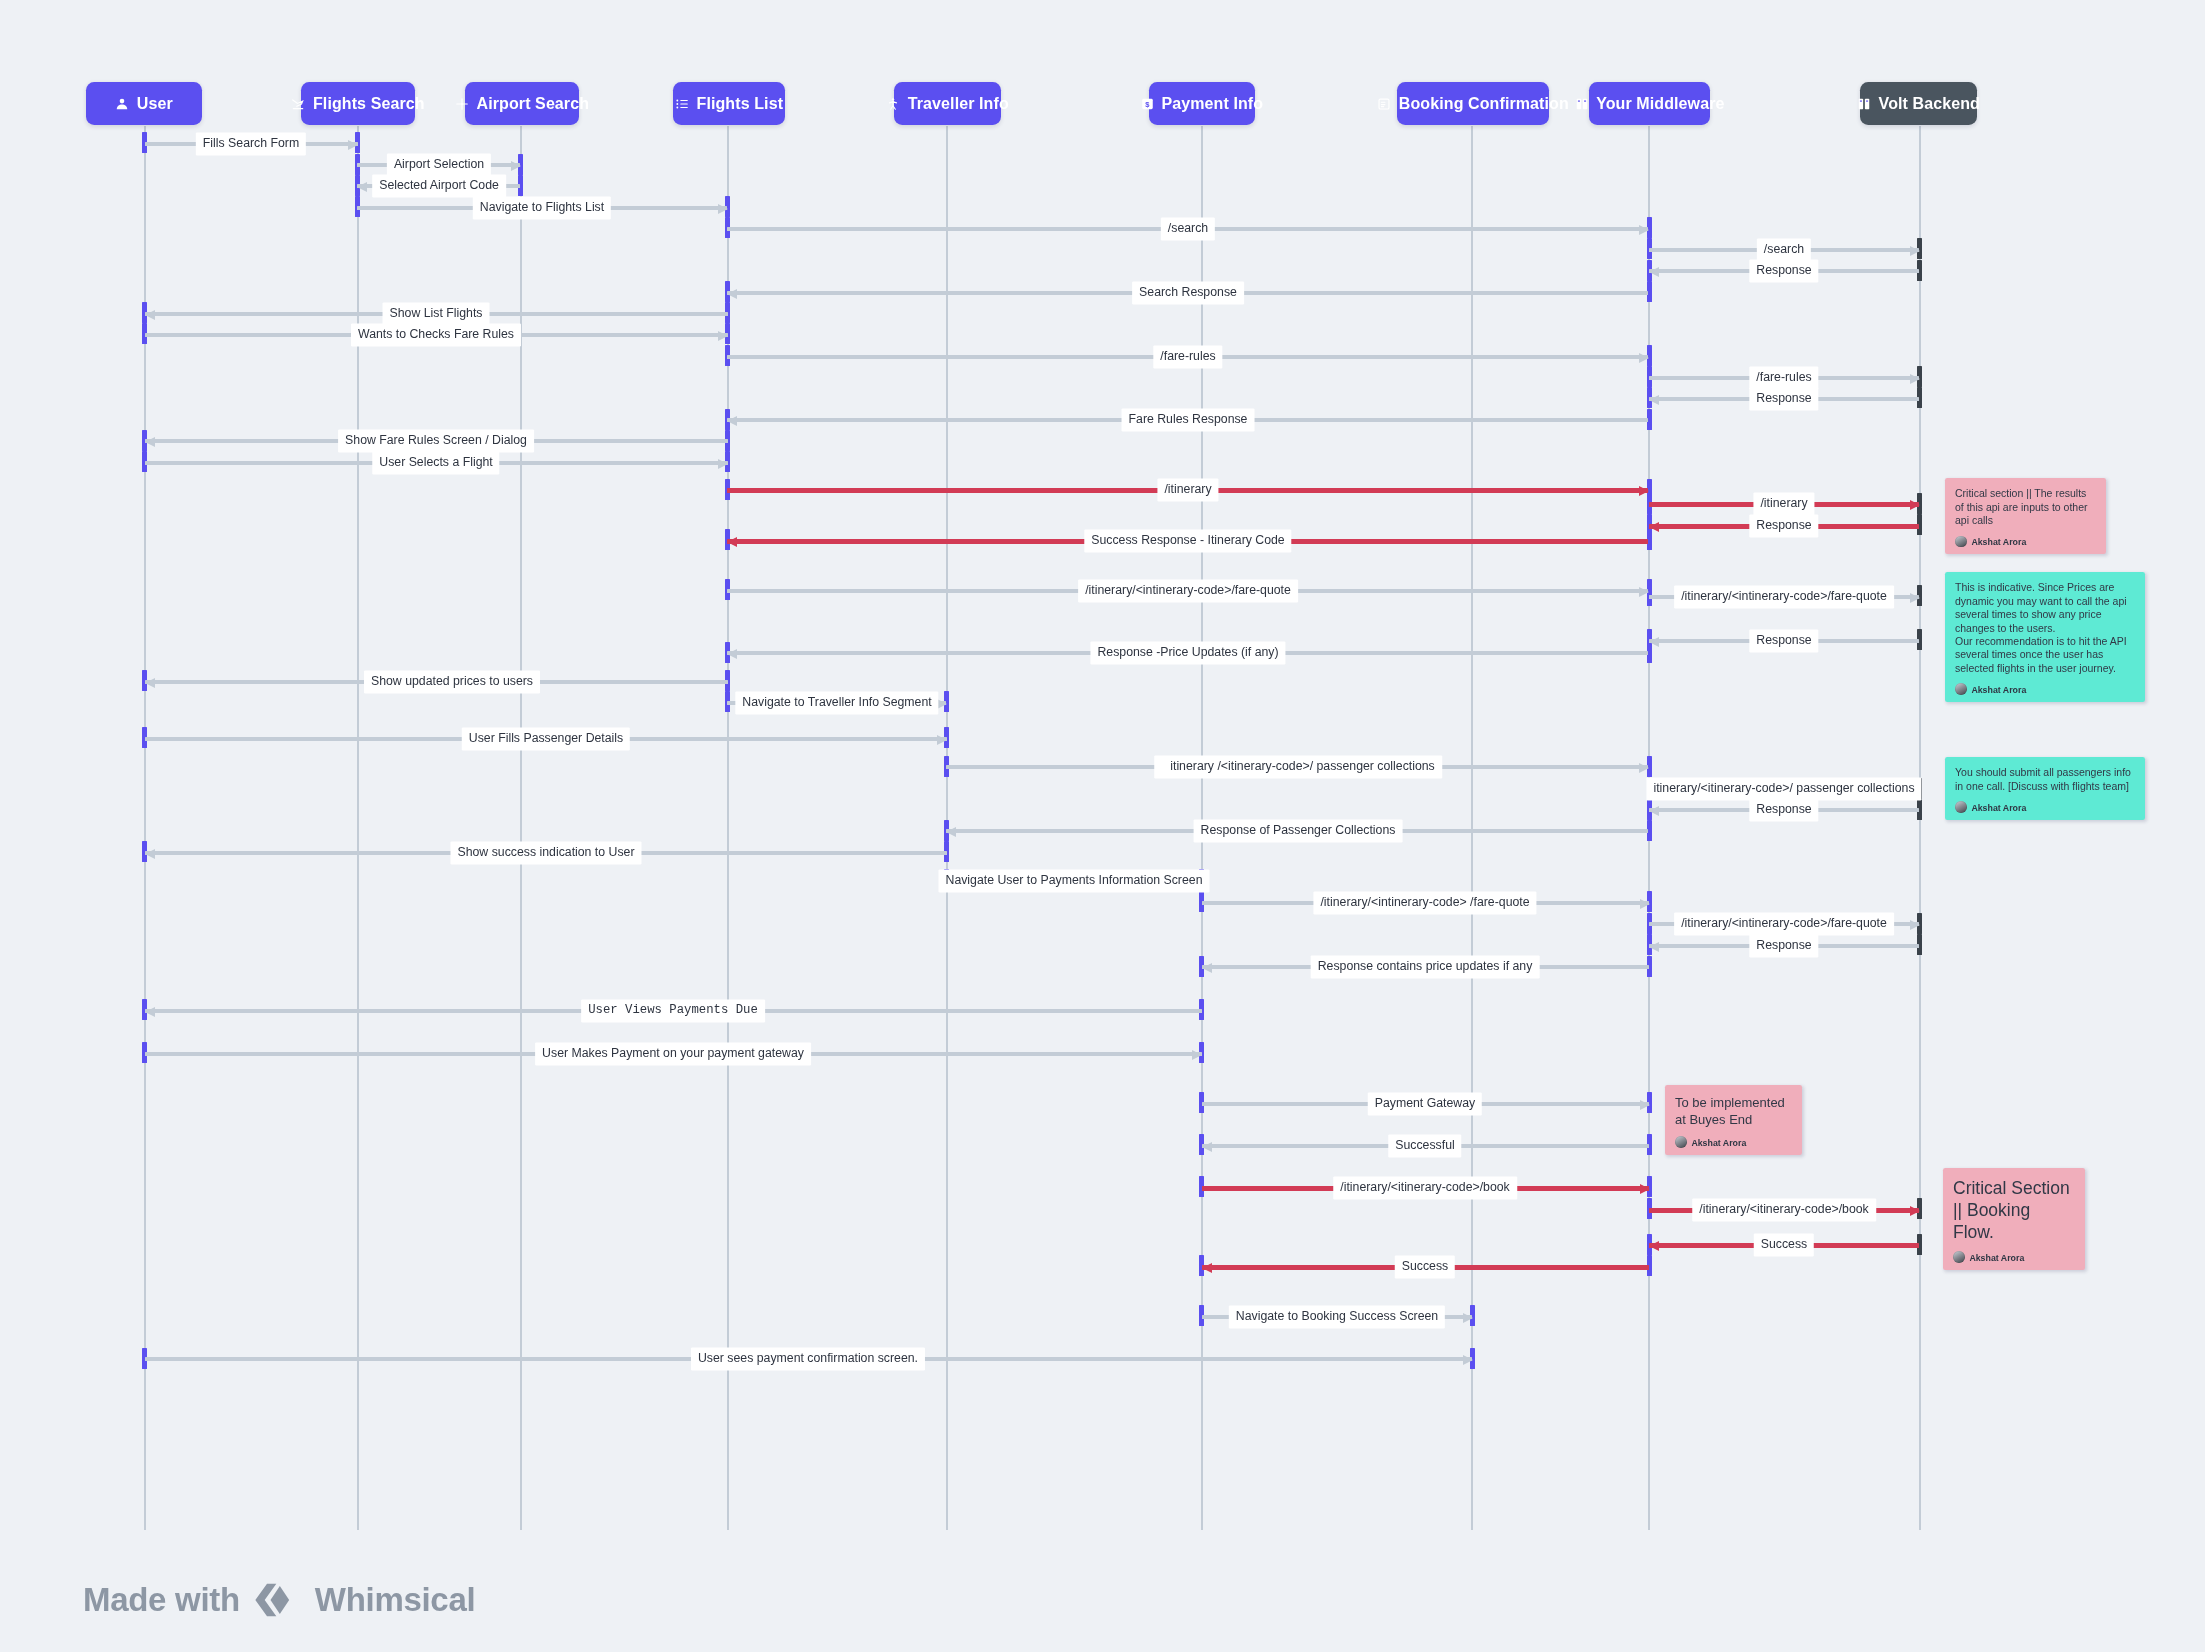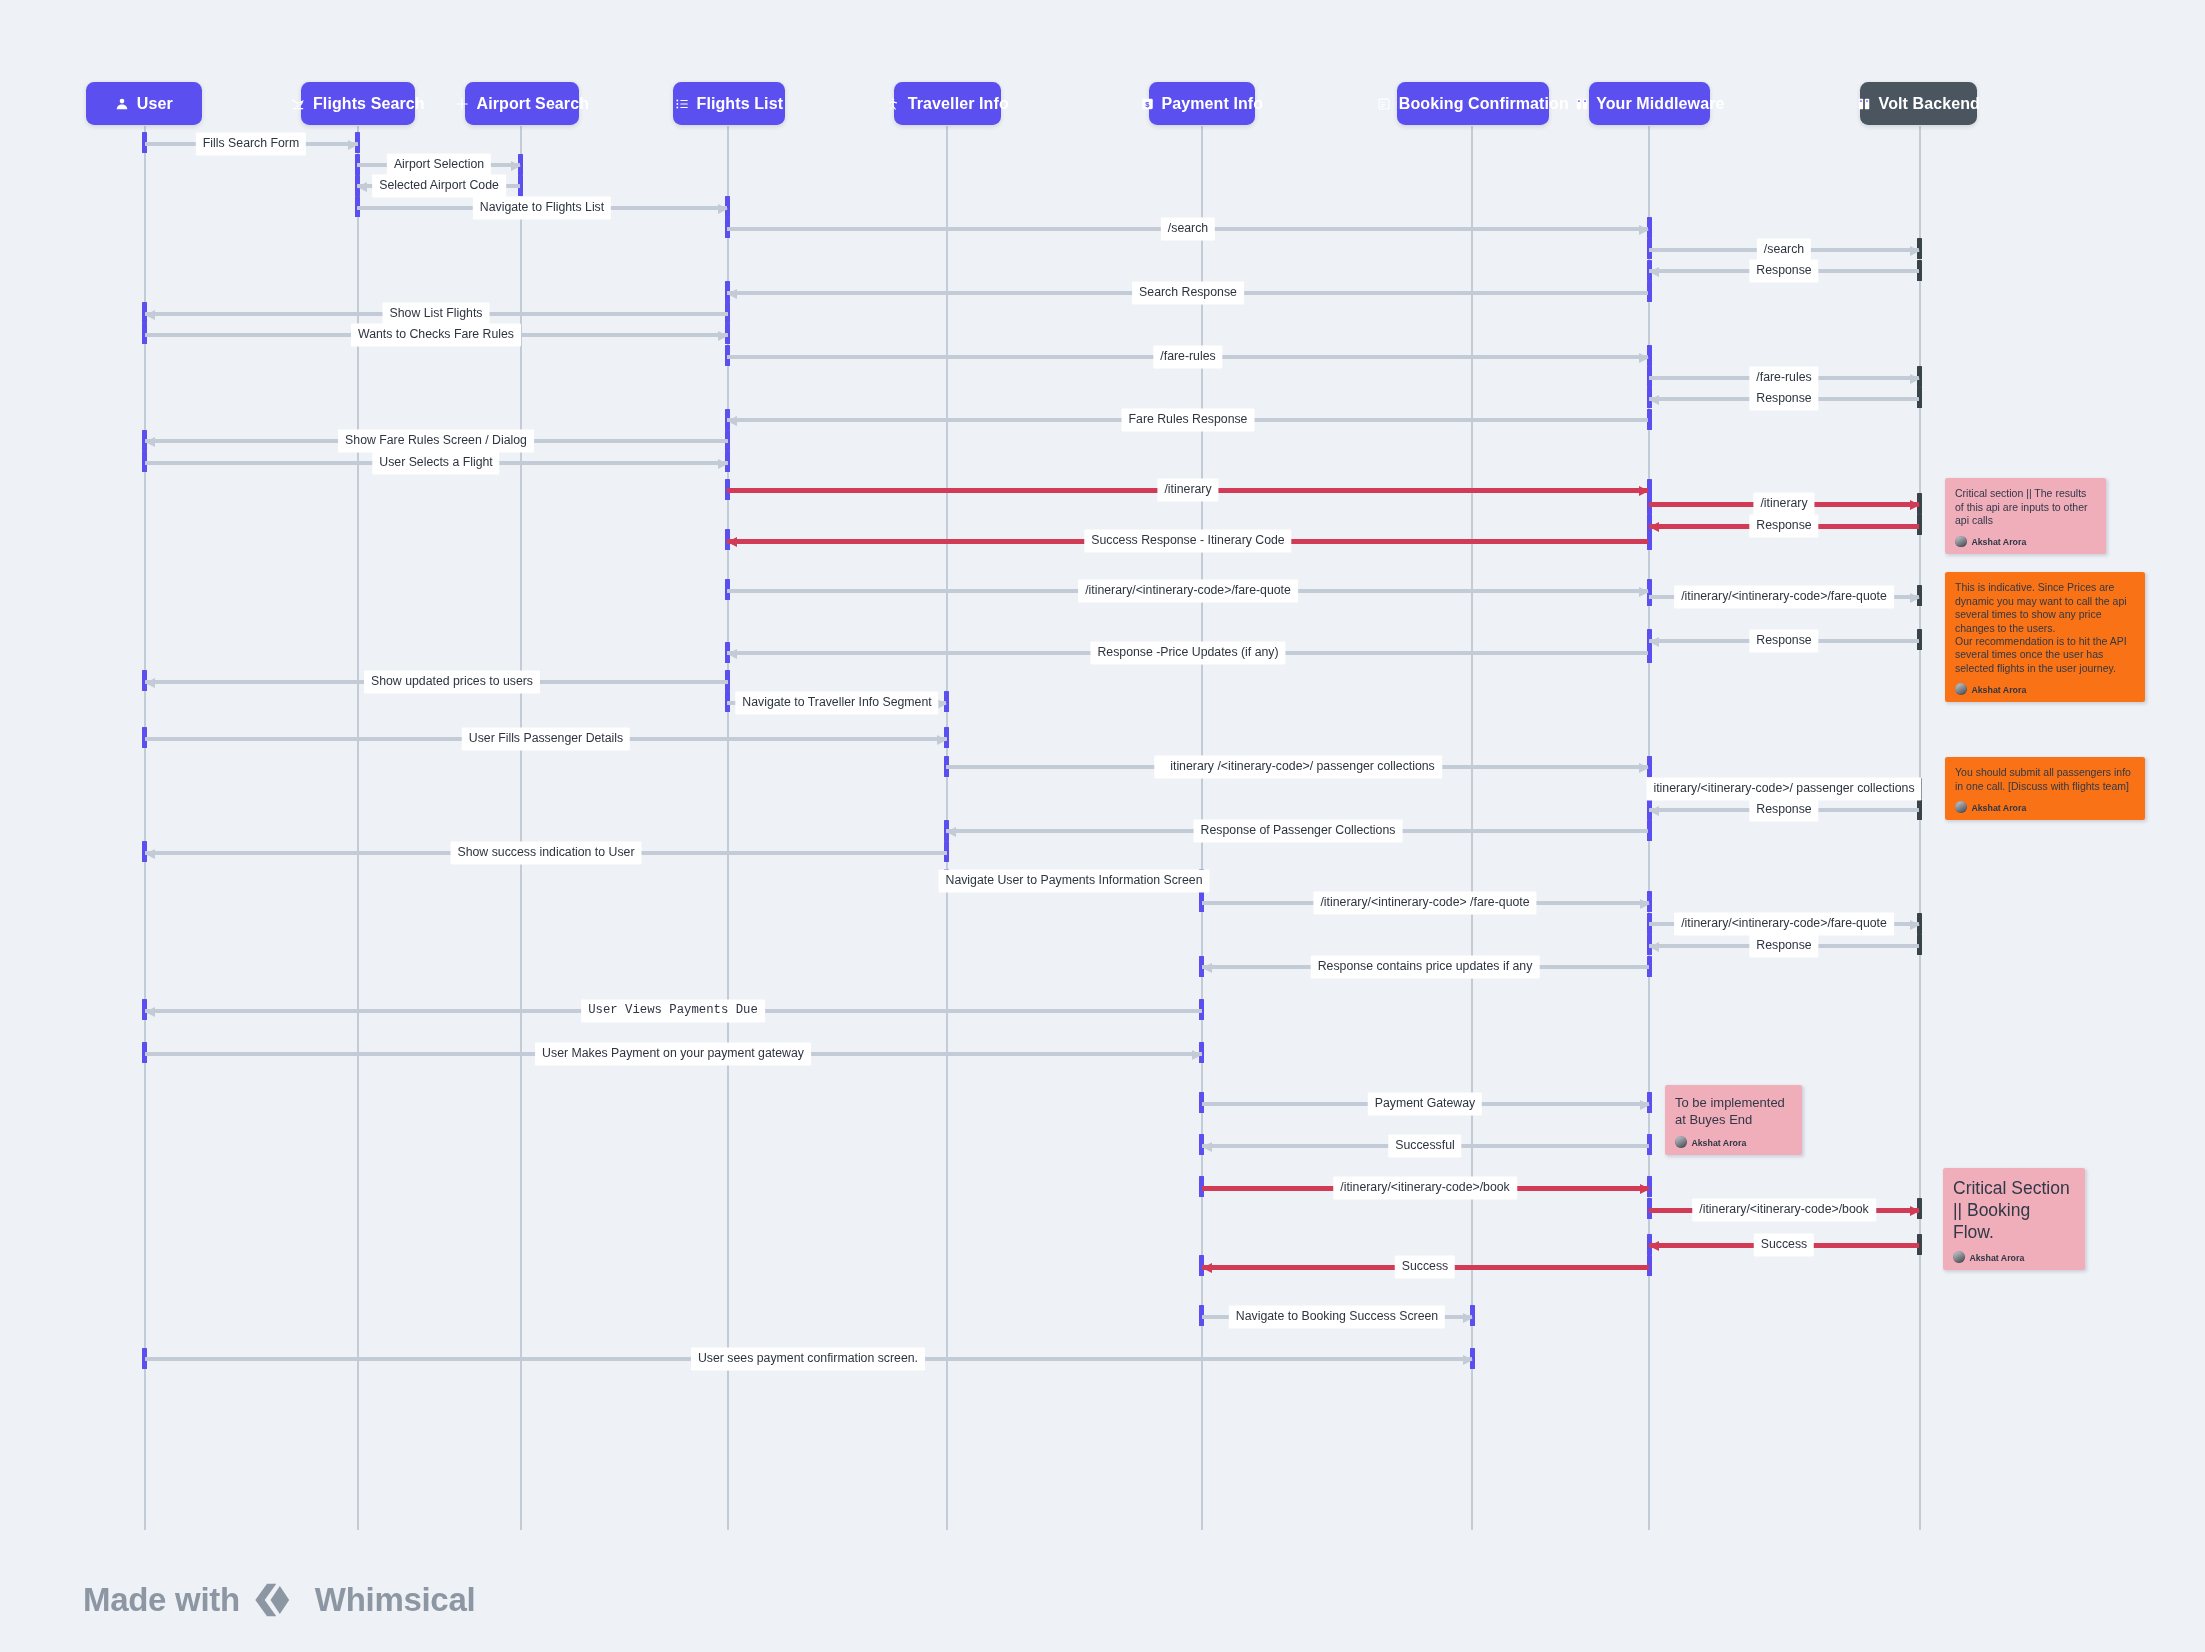--- a/index.html
+++ b/index.html
@@ -88,21 +88,21 @@
   .note {
     position: absolute;
     border-radius: 2.3px;
     padding: 9.3px 10px 7px 10px;
     color: #313846;
     box-shadow: 1.2px 1.8px 3.5px rgba(40,40,80,.16);
     display: flex;
     flex-direction: column;
   }
   .note.pink   { background: #f0aebb; }
-  .note.purple { background: #f97316; }
+  .note.purple { background: #5eead4; }
   .note-body {
     font-size: 10.5px;
     line-height: 13.4px;
     white-space: pre-line;
     flex: 1 1 auto;
     font-weight: 500;
   }
   .note-body.big { font-size: 17.5px; line-height: 22px; font-weight: 400; }
   .note-author {
     display: flex;

